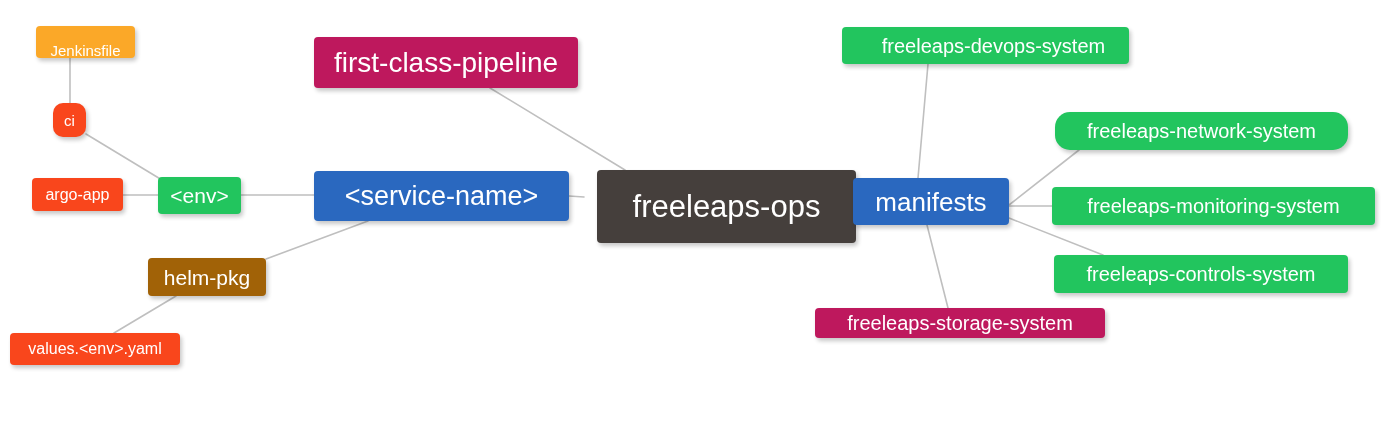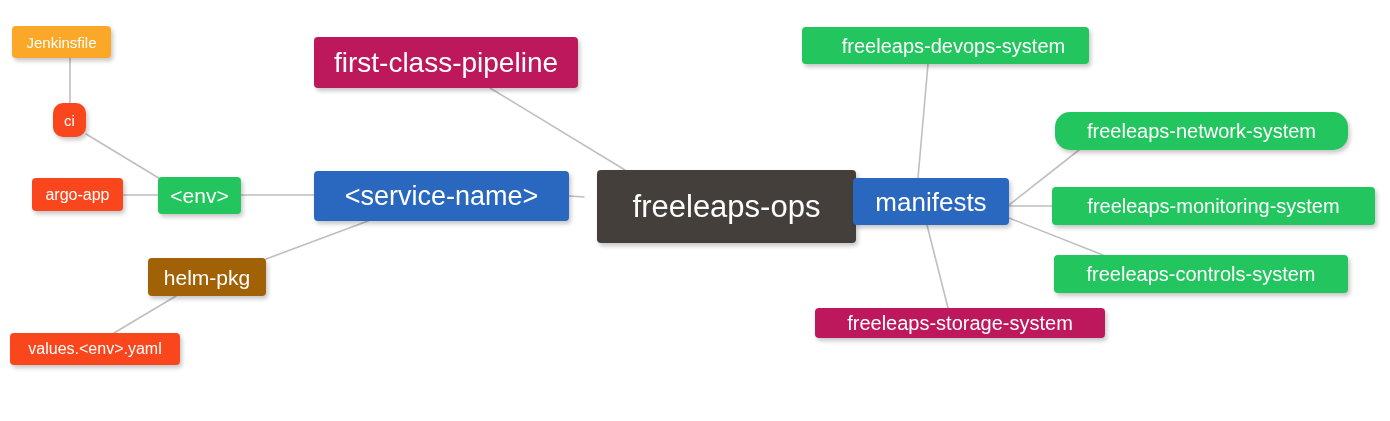--- a/index.html
+++ b/index.html
@@ -62,21 +62,21 @@
       <line x1="569" y1="196" x2="584" y2="197" stroke="#bfbfbf" stroke-width="1.6" stroke-linecap="round"></line>
       <line x1="843" y1="202" x2="853" y2="202" stroke="#bfbfbf" stroke-width="1.6" stroke-linecap="round"></line>
       <line x1="918" y1="178" x2="928" y2="64" stroke="#bfbfbf" stroke-width="1.6" stroke-linecap="round"></line>
       <line x1="1009" y1="205" x2="1079" y2="150" stroke="#bfbfbf" stroke-width="1.6" stroke-linecap="round"></line>
       <line x1="1009" y1="206" x2="1052" y2="206" stroke="#bfbfbf" stroke-width="1.6" stroke-linecap="round"></line>
       <line x1="1009" y1="218" x2="1103" y2="255" stroke="#bfbfbf" stroke-width="1.6" stroke-linecap="round"></line>
       <line x1="927" y1="225" x2="948" y2="308" stroke="#bfbfbf" stroke-width="1.6" stroke-linecap="round"></line>
     </svg>
 
   <div id="node-layer">
-      <div class="node" style="left: 12px; top: 26px; width: 99px; height: 32px; background: rgb(251, 168, 40); font-size: 15px;">
+      <div class="node" style="left: 36px; top: 26px; width: 99px; height: 32px; background: rgb(251, 168, 40); font-size: 15px; align-items: flex-end;">
         <span class="node-label">Jenkinsfile</span>
       </div>
       <div class="node" style="left: 53px; top: 103px; width: 33px; height: 34px; background: rgb(249, 70, 28); font-size: 15px; border-radius: 10px;">
         <span class="node-label">ci</span>
       </div>
       <div class="node" style="left: 32px; top: 178px; width: 91px; height: 33px; background: rgb(249, 70, 28); font-size: 16px;">
         <span class="node-label">argo-app</span>
       </div>
       <div class="node" style="left: 158px; top: 177px; width: 83px; height: 37px; background: rgb(34, 197, 94); font-size: 21px;">
         <span class="node-label">&lt;env&gt;</span>
@@ -92,21 +92,21 @@
       </div>
       <div class="node" style="left: 314px; top: 171px; width: 255px; height: 50px; background: rgb(42, 104, 191); font-size: 27px;">
         <span class="node-label">&lt;service-name&gt;</span>
       </div>
       <div class="node" style="left: 597px; top: 170px; width: 259px; height: 73px; background: rgb(69, 63, 60); font-size: 31px;">
         <span class="node-label">freeleaps-ops</span>
       </div>
       <div class="node" style="left: 853px; top: 178px; width: 156px; height: 47px; background: rgb(42, 104, 191); font-size: 26px;">
         <span class="node-label">manifests</span>
       </div>
-      <div class="node" style="left: 802px; top: 27px; width: 287px; height: 37px; background: rgb(34, 197, 94); font-size: 20px; padding-left: 16px;">
+      <div class="node" style="left: 842px; top: 27px; width: 287px; height: 37px; background: rgb(34, 197, 94); font-size: 20px; padding-left: 16px;">
         <span class="node-label">freeleaps-devops-system</span>
       </div>
       <div class="node" style="left: 1055px; top: 112px; width: 293px; height: 38px; background: rgb(34, 197, 94); font-size: 20px; border-radius: 15px;">
         <span class="node-label">freeleaps-network-system</span>
       </div>
       <div class="node" style="left: 1052px; top: 187px; width: 323px; height: 38px; background: rgb(34, 197, 94); font-size: 20px;">
         <span class="node-label">freeleaps-monitoring-system</span>
       </div>
       <div class="node" style="left: 1054px; top: 255px; width: 294px; height: 38px; background: rgb(34, 197, 94); font-size: 20px;">
         <span class="node-label">freeleaps-controls-system</span>

